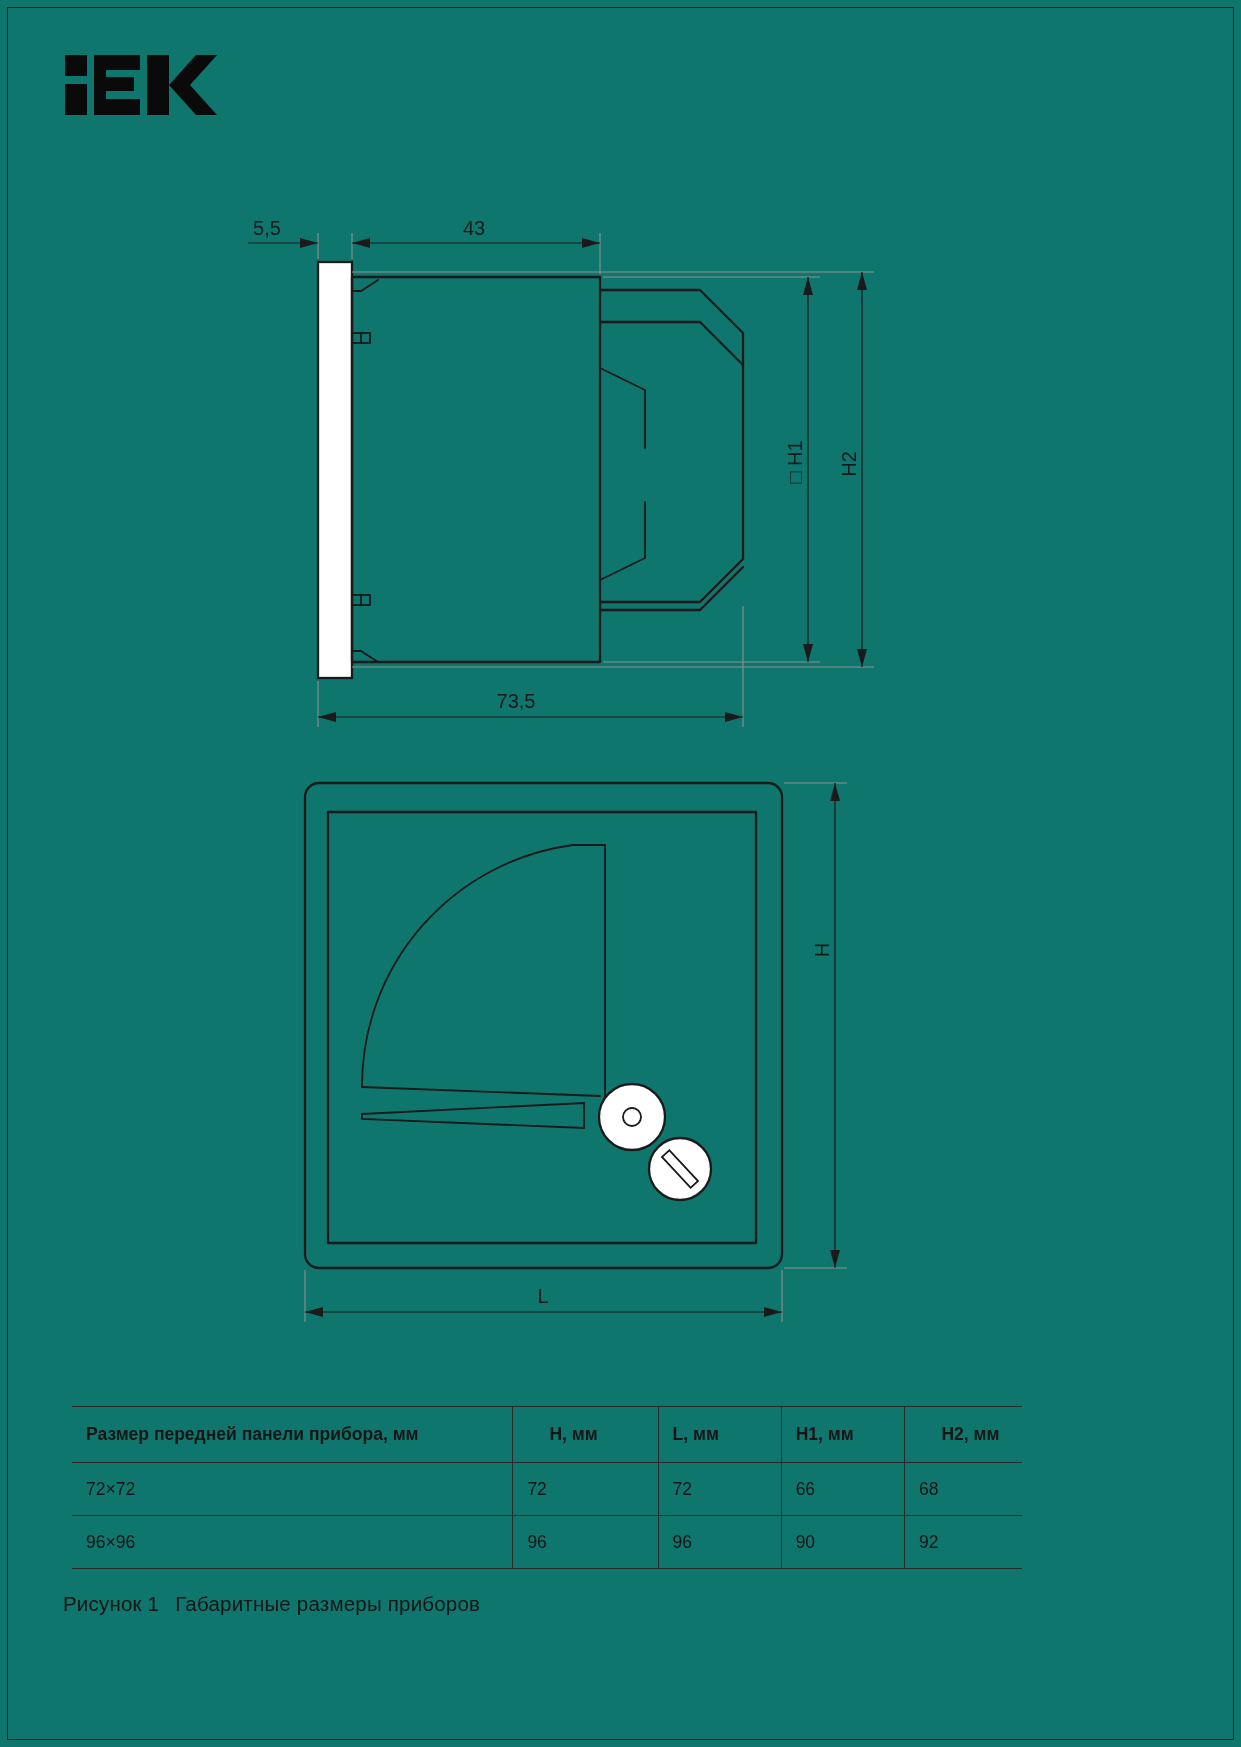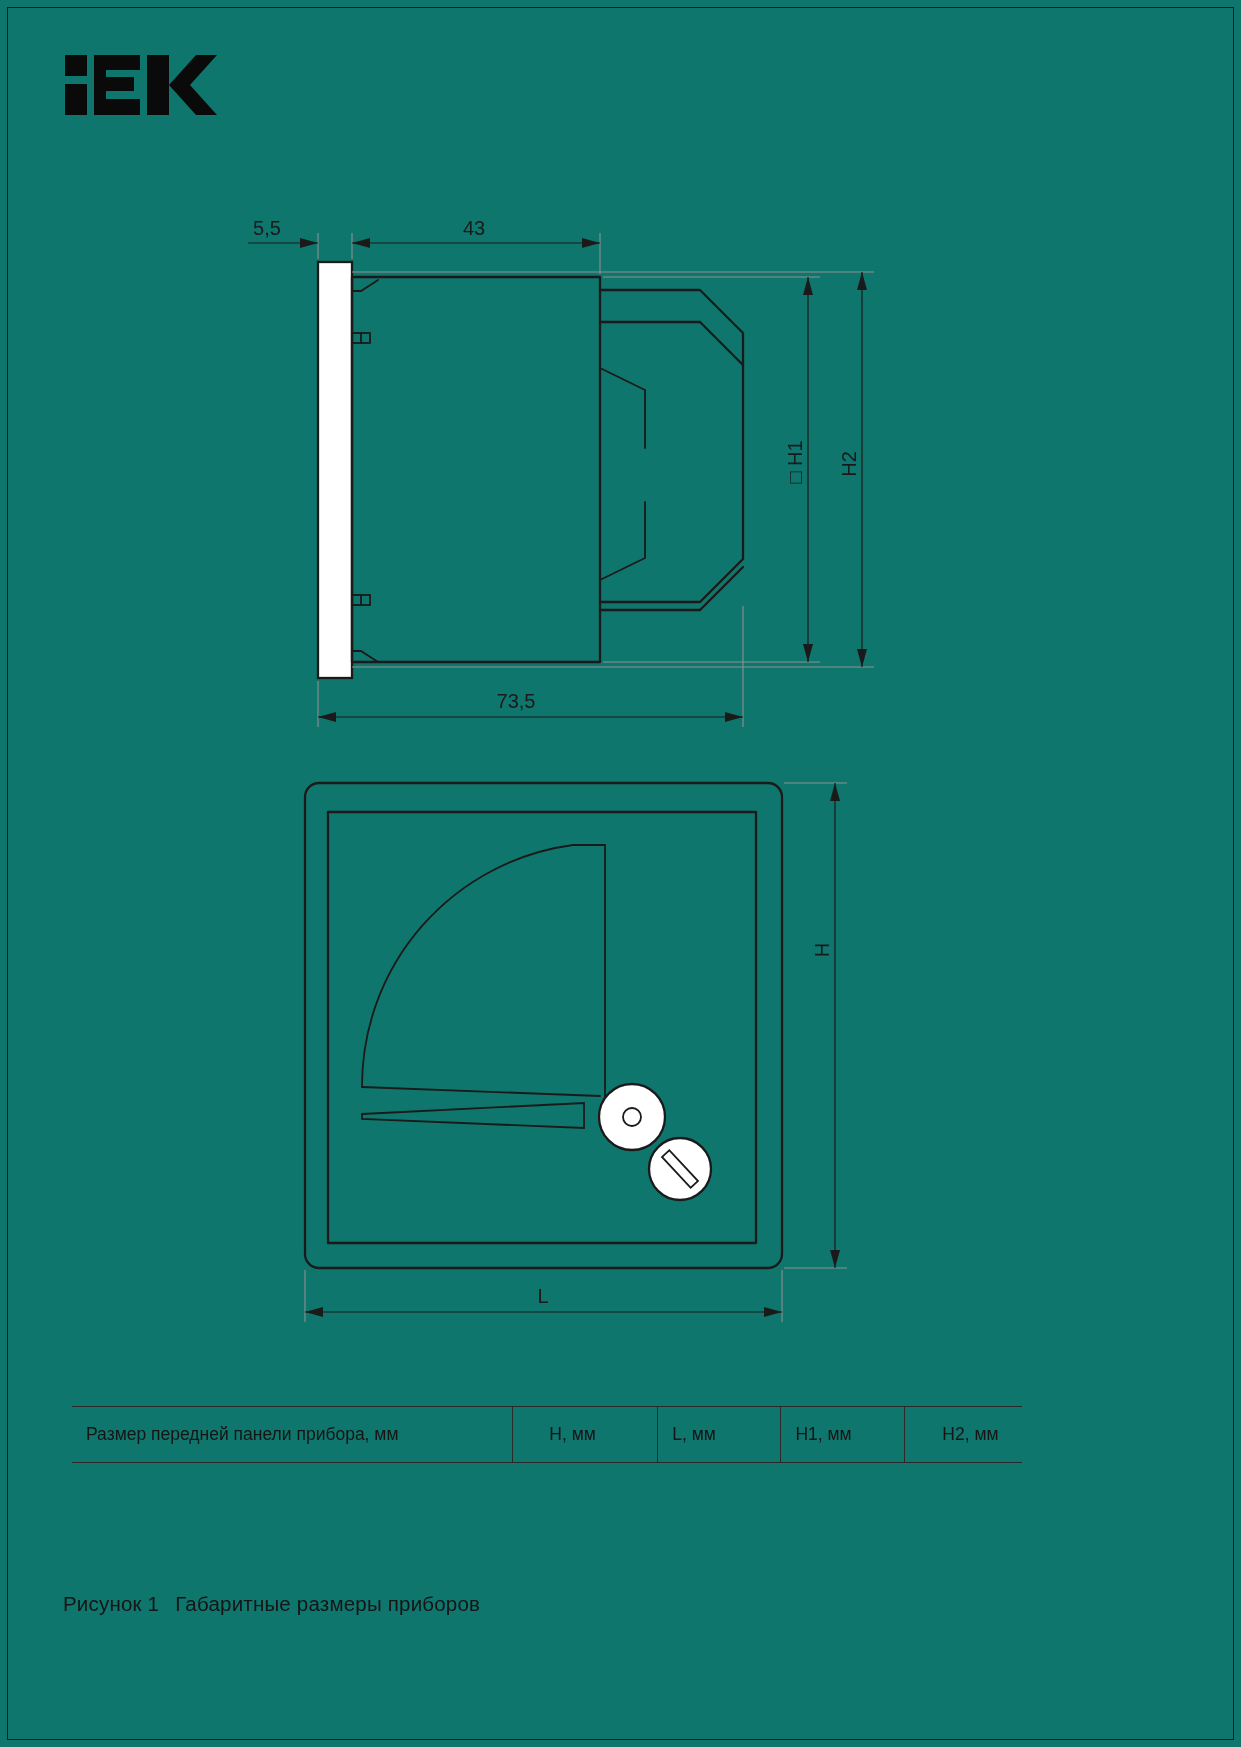--- a/index.html
+++ b/index.html
@@ -14,21 +14,21 @@
   .obj-thin{stroke:#1a1a1a;stroke-width:1.8;fill:none;stroke-linecap:round;}
   .objfill{stroke:#1a1a1a;stroke-width:2.3;fill:#ffffff;}
   .dim{stroke:#1a1a1a;stroke-width:1.2;fill:none;}
   .arrow{fill:#1a1a1a;stroke:none;}
   .ext{stroke:#909090;stroke-width:1.1;fill:none;}
   .logo-shape{fill:#0a0a0a;stroke:none;}
   
   #dim-table{position:absolute;left:72px;top:1406px;width:950px;border-collapse:collapse;
         font-size:17.5px;color:#151515;}
   #dim-table td{border-top:1.6px solid #2a2a2a;padding:0 0 0 14px;vertical-align:middle;}
-  #dim-table tr.h-row td{height:55px;}
+  #dim-table tr.h-row td{height:55px;font-weight:bold;}
   #dim-table tr.d-row td{height:52px;}
   #dim-table tr:last-child td{border-bottom:1.6px solid #2a2a2a;}
   #dim-table td + td{border-left:1.6px solid #2a2a2a;}
   #dim-table .c-size{width:476px;}
   #dim-table .c-h{width:120px;padding-left:36px;}
   #dim-table .c-l{width:120px;}
   #dim-table .c-h1{width:120px;}
   #dim-table .c-h2{width:114px;text-align:center;}
   
   #figure-caption{position:absolute;left:63px;top:1592px;font-size:20.5px;color:#151515;
@@ -177,19 +177,33 @@
 
   <table id="dim-table">
     <tbody>
       <tr class="h-row">
         <td class="c-size">Размер передней панели прибора, мм</td>
         <td class="c-h">H, мм</td>
         <td class="c-l">L, мм</td>
         <td class="c-h1">H1, мм</td>
         <td class="c-h2">H2, мм</td>
       </tr>
+      <tr class="d-row">
+        <td>72×72</td>
+        <td>72</td>
+        <td>72</td>
+        <td>66</td>
+        <td>68</td>
+      </tr>
+      <tr class="d-row">
+        <td>96×96</td>
+        <td>96</td>
+        <td>96</td>
+        <td>90</td>
+        <td>92</td>
+      </tr>
     </tbody>
   </table>
 
   <div id="figure-caption">
     <span class="fig-label">Рисунок 1</span><span>Габаритные размеры приборов</span>
   </div>
 </div>
 
 </body></html>

